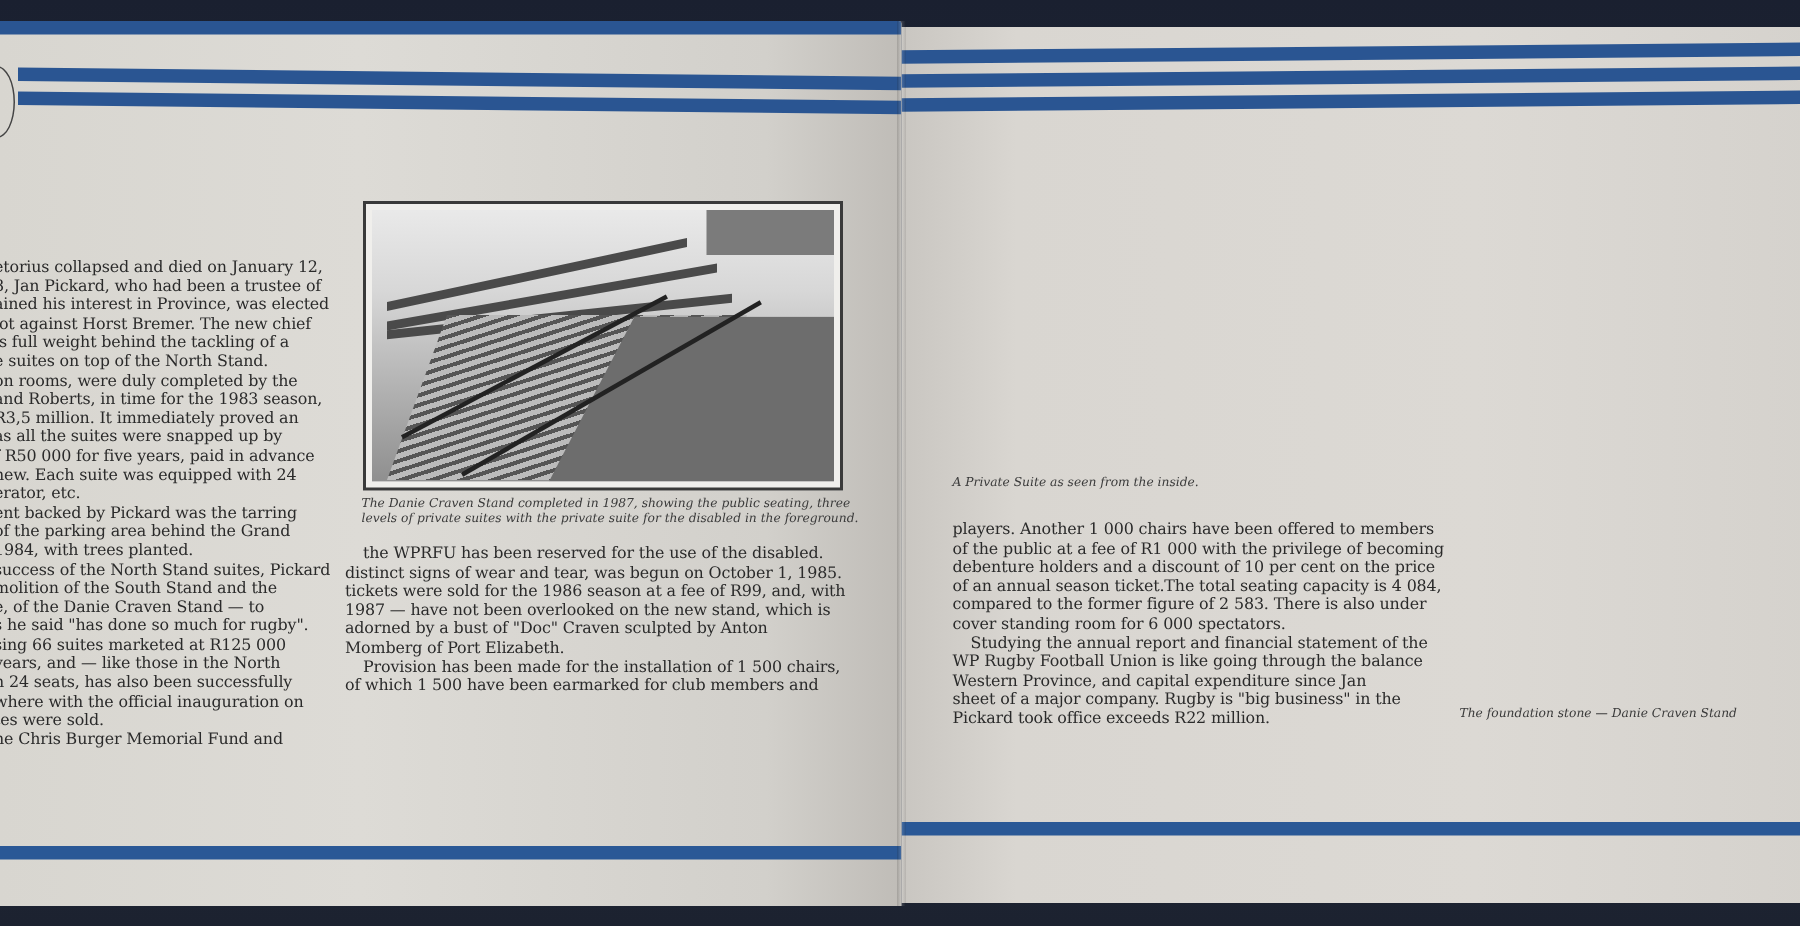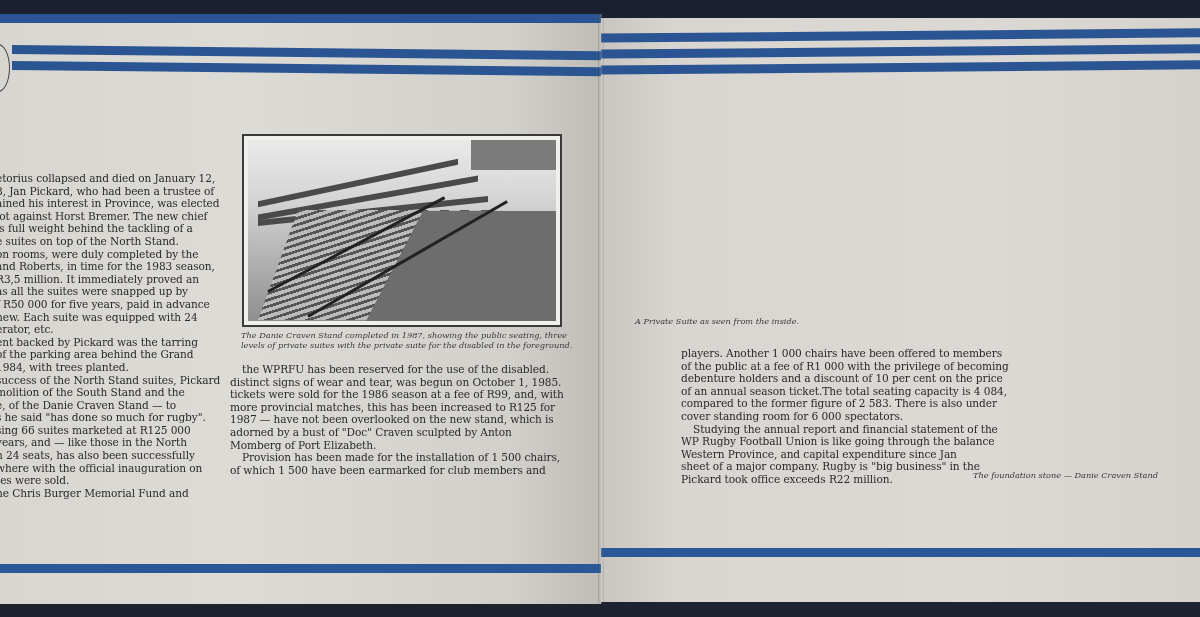--- a/index.html
+++ b/index.html
@@ -100,42 +100,41 @@
   <div class="caption" style="left:241px; top:316px;">
     <div>The Danie Craven Stand completed in 1987, showing the public seating, three</div>
     <div>levels of private suites with the private suite for the disabled in the foreground.</div>
   </div>
 
   <div class="col-text" style="left:230px; top:349px; width:345px;">
     <div id="col2">
         <p class="indent">the WPRFU has been reserved for the use of the disabled.</p>
         <p>distinct signs of wear and tear, was begun on October 1, 1985.</p>
         <p>tickets were sold for the 1986 season at a fee of R99, and, with</p>
-        <p>more provincial matches, this has been increased to R125 for</p>
         <p>1987 — have not been overlooked on the new stand, which is</p>
         <p>adorned by a bust of "Doc" Craven sculpted by Anton</p>
         <p>Momberg of Port Elizabeth.</p>
         <p class="indent">Provision has been made for the installation of 1 500 chairs,</p>
         <p>of which 1 500 have been earmarked for club members and</p>
       </div>
   </div>
 
   <div class="bottom-stripe"></div>
 </div>
 
 <div class="gutter"></div>
 
 <div class="page page-right">
   <div class="stripe"></div>
   <div class="stripe"></div>
   <div class="stripe"></div>
 
   <div class="caption" style="left:34px; top:298px;">A Private Suite as seen from the inside.</div>
 
-  <div class="col-text" style="left:34px; top:329px; width:330px;margin-left:46px;">
+  <div class="col-text" style="left:34px; top:329px; width:330px;">
     <div id="col3">
         <p>players. Another 1 000 chairs have been offered to members</p>
         <p>of the public at a fee of R1 000 with the privilege of becoming</p>
         <p>debenture holders and a discount of 10 per cent on the price</p>
         <p>of an annual season ticket.The total seating capacity is 4 084,</p>
         <p>compared to the former figure of 2 583. There is also under</p>
         <p>cover standing room for 6 000 spectators.</p>
         <p class="indent">Studying the annual report and financial statement of the</p>
         <p>WP Rugby Football Union is like going through the balance</p>
         <p>Western Province, and capital expenditure since Jan</p>

